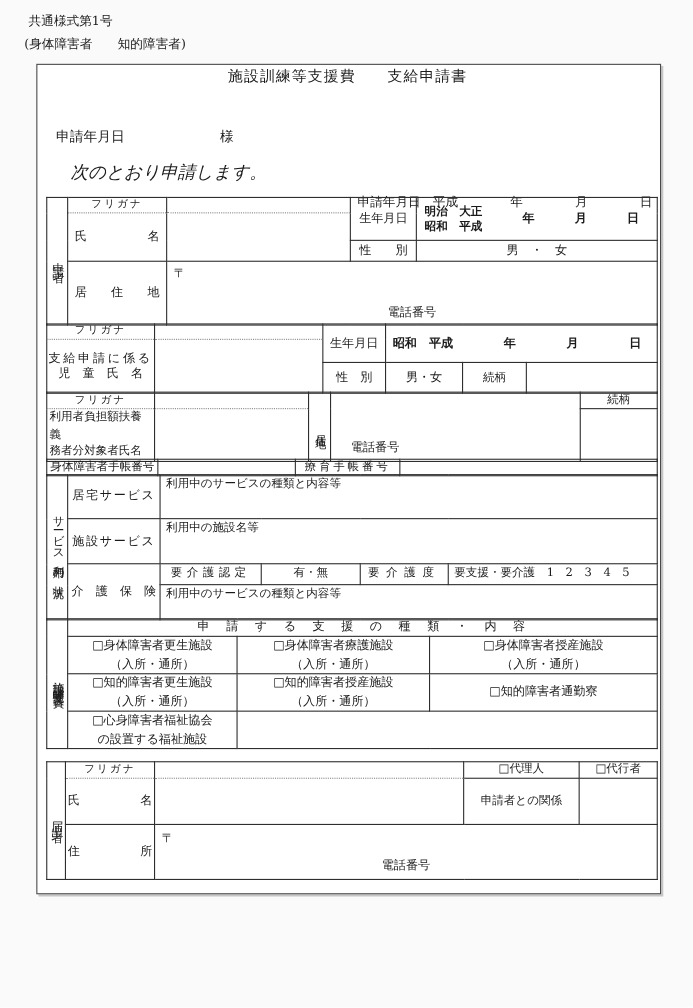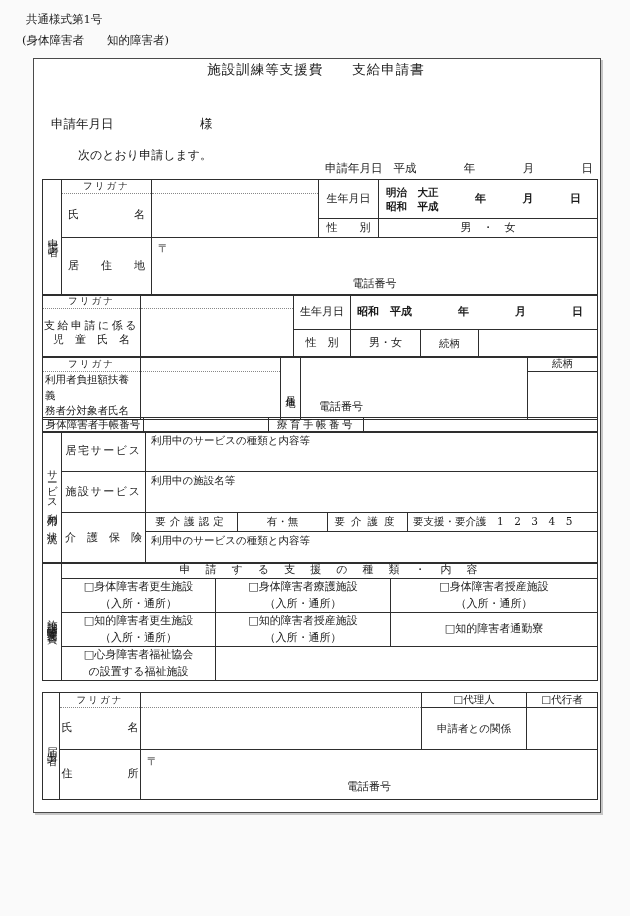--- a/index.html
+++ b/index.html
@@ -5,23 +5,23 @@
   html,body{margin:0;padding:0;}
   body{width:630px;height:916px;background:#fafafa;font-family:"DejaVu Serif","Liberation Serif",serif;color:#1a1a1a;}
   .sheet{position:relative;width:630px;height:916px;overflow:hidden;}
   .abs{position:absolute;}
   .paper{position:absolute;left:33px;top:58px;width:566px;height:753px;border:1px solid #4a4a4a;background:#fff;box-shadow:2px 2px 0 #c6c6c6;}
   .t-code{left:26px;top:12px;font-size:11.5px;}
   .t-note{left:22px;top:33px;font-size:11.5px;}
   .t-title{left:33px;top:61px;width:566px;text-align:center;font-size:13.5px;letter-spacing:1px;}
   .t-addr{left:51px;top:116px;font-size:12.5px;}
   .t-sama{left:200px;top:116px;font-size:12.5px;}
-  .t-decl{left:78px;top:147px;font-size:12px;}
+  .t-decl{left:64px;top:147px;font-size:16px;font-style:italic;}
   .t-date{left:325px;top:161px;width:268px;display:flex;align-items:baseline;font-size:11.5px;}
-  .t-date .era{margin-left:11px;}
+  .t-date .era{margin-left:11px;margin-top:15px;}
   .sp{margin-left:auto;}
   .tables{position:absolute;left:42px;top:179px;width:613px;height:622px;}
   table.ft{position:absolute;left:0;border-collapse:collapse;table-layout:fixed;}
   .tA{top:0;} .tB{top:115px;} .tC{top:177px;} .tD{top:238px;}
   .tE{top:252px;} .tF{top:383px;border-radius:16px;} .tG{top:513px;}
   td{border:1px solid #2e2e2e;padding:0;font-size:11px;text-align:center;vertical-align:middle;overflow:hidden;line-height:1.3;}
   .dot{border-bottom:1px dotted #888;}
   .nt{border-top:none;}
   .lt{text-align:left;padding:1px 5px;}
   .hint{text-align:left;vertical-align:top;padding:2px 5px;font-size:10.5px;}

